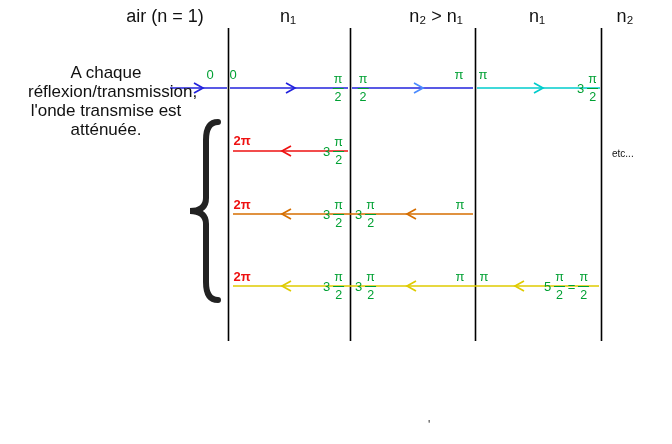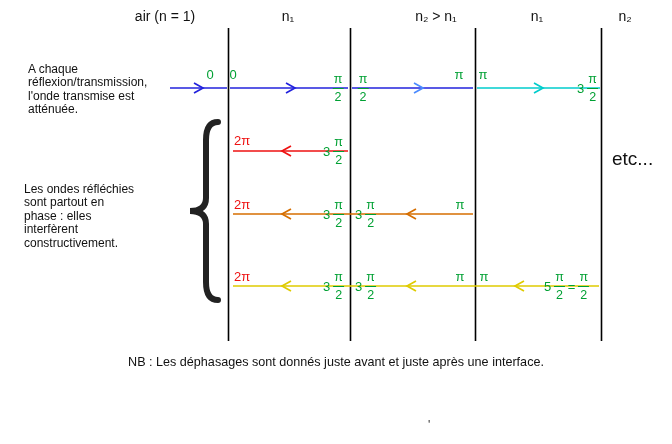--- a/index.html
+++ b/index.html
@@ -7,34 +7,34 @@
   #stage {
     position:relative; width:672px; height:444px;
     background:var(--bg, #ffffff);
     font-family:"Liberation Sans", sans-serif;
     color:var(--text, #111111);
     overflow:hidden;
   }
   #overlay { position:absolute; left:0; top:0; }
   .hdr {
     position:absolute; transform:translate(-50%,-50%);
-    font-size:14px; white-space:nowrap;
+    font-size:18px; white-space:nowrap;
   }
   .note {
-    position:absolute; font-size:12px; line-height:1.12;
-    white-space:pre-line;
+    position:absolute; font-size:17px; line-height:1.12;
+    text-align:center; white-space:pre-line;
   }
-  .etc { position:absolute; font-size:19px; }
+  .etc { position:absolute; font-size:10px; }
   .phase {
     position:absolute; transform:translate(-50%,-50%);
     display:inline-flex; align-items:center; gap:2px;
     font-size:13px; line-height:1; white-space:nowrap;
   }
   .phase.green { color:var(--green, #00a033); }
-  .phase.red   { color:var(--red, #ee1111); }
+  .phase.red   { color:var(--red, #ee1111);font-weight:bold; }
   .frac { display:inline-flex; flex-direction:column; align-items:center; font-size:12.5px; }
   .frac .num { padding:0 2px 2px; }
   .frac .den { border-top:1.4px solid currentColor; padding:2px 2px 0; }
   .footnote {
     position:absolute; left:0; top:354px; width:672px;
     text-align:center; font-size:12.6px; line-height:1.42;
   }
   .stray { position:absolute; left:428px; top:418px; font-size:12px; color:#333; }
 </style>
 </head>
@@ -86,25 +86,20 @@
   <div class="hdr" style="left:165px; top:16px">air (n = 1)</div>
   <div class="hdr" style="left:288px; top:16px">n₁</div>
   <div class="hdr" style="left:436px; top:16px">n₂ &gt; n₁</div>
   <div class="hdr" style="left:537px; top:16px">n₁</div>
   <div class="hdr" style="left:625px; top:16px">n₂</div>
 
   <div class="note" style="left:28px; top:63px; width:156px">A chaque
 réflexion/transmission,
 l'onde transmise est
 atténuée.</div>
-  <div class="note" style="left:24px; top:183px; width:154px">Les ondes réfléchies
-sont partout en
-phase : elles
-interfèrent
-constructivement.</div>
   <div class="etc" style="left:612px; top:148px">etc...</div>
 
   <span class="phase green" style="left:210px; top:74px">0</span>
   <span class="phase green" style="left:233px; top:74px">0</span>
 
   <span class="phase green" style="left:338px; top:88px">
     <span class="frac">
         <span class="num">π</span>
         <span class="den">2</span>
       </span>
@@ -177,17 +172,16 @@
         <span class="den">2</span>
       </span>
     <span>=</span>
     <span class="frac">
         <span class="num">π</span>
         <span class="den">2</span>
       </span>
   </span>
 
   <div class="footnote">
-    <div>NB : Les déphasages sont donnés juste avant et juste après une interface.</div>
   </div>
   <div class="stray">'</div>
 
 </div>
 
 </body></html>

